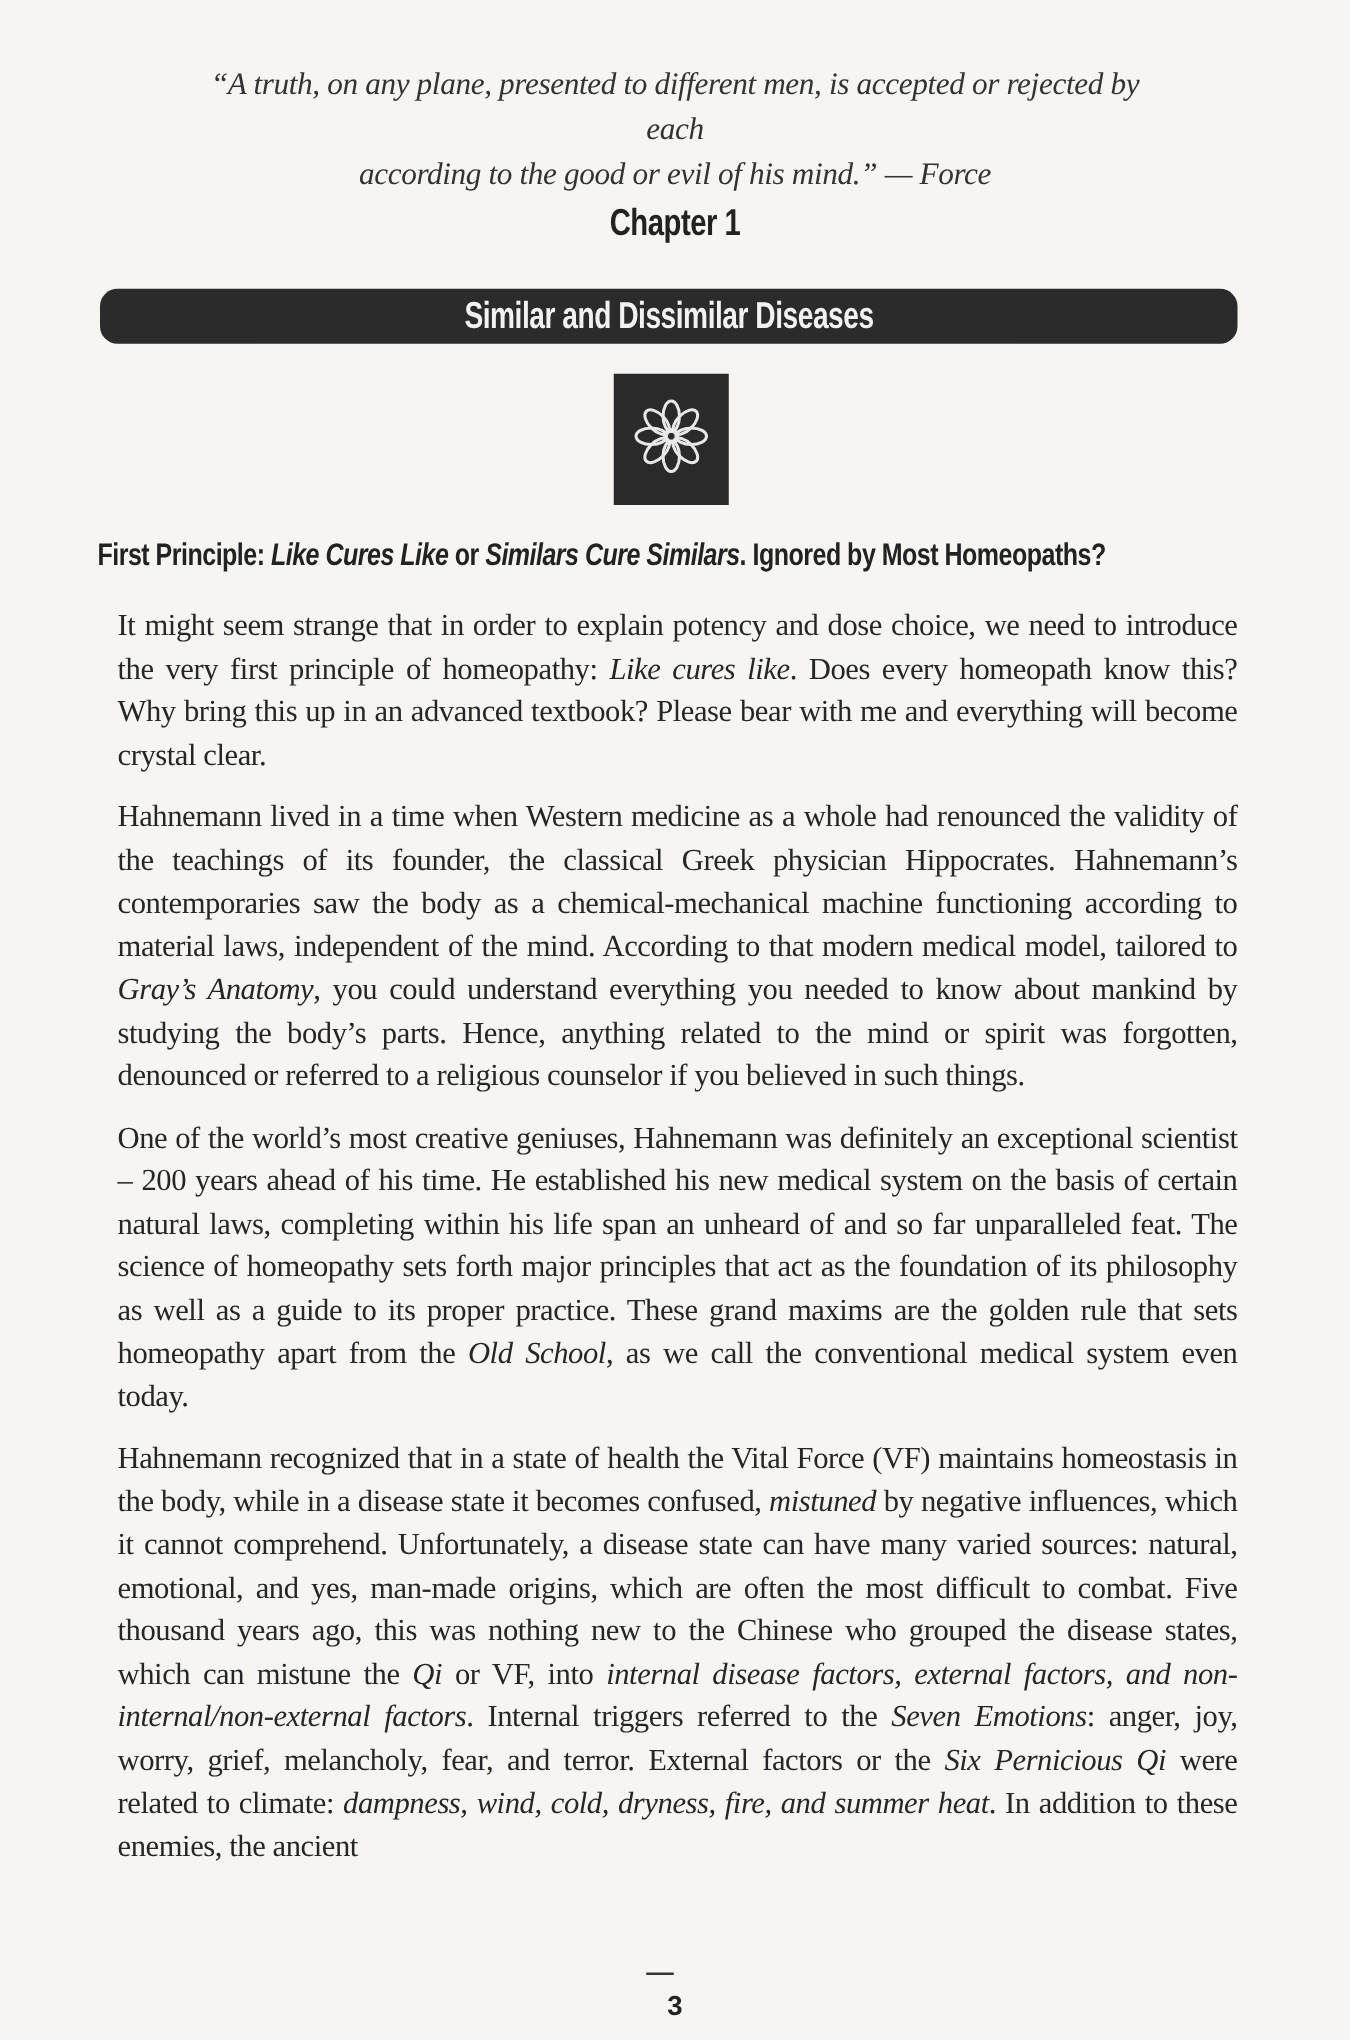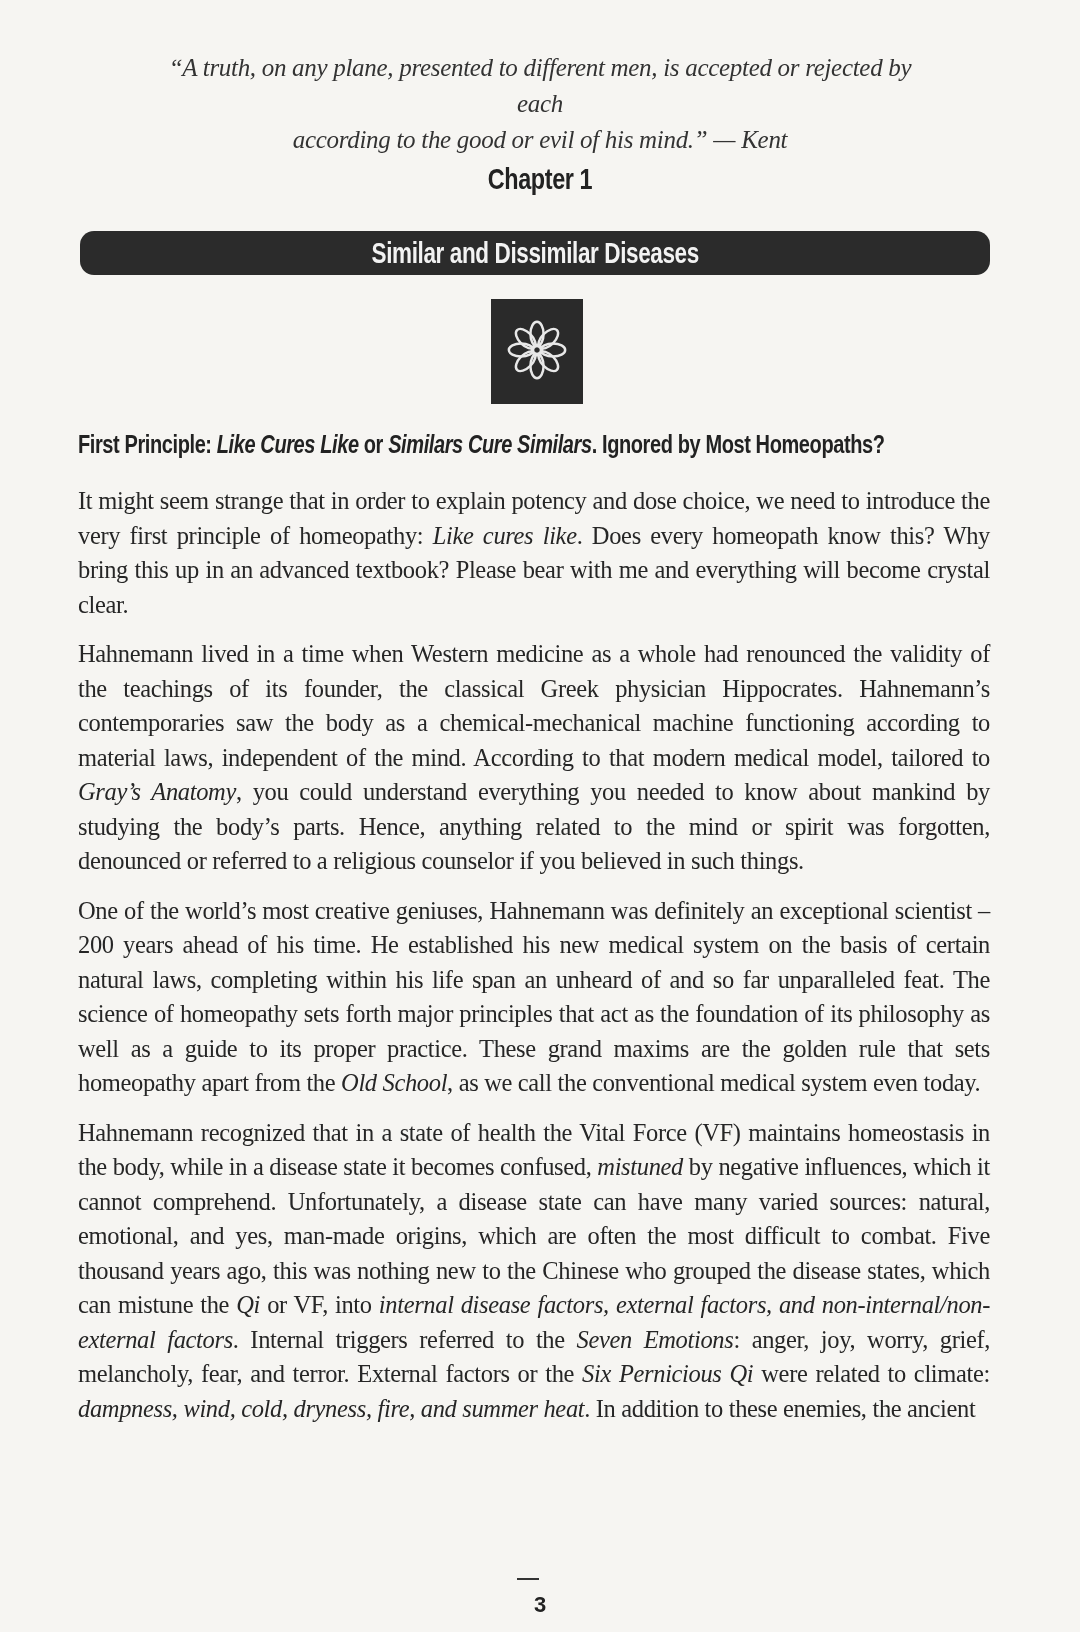--- a/index.html
+++ b/index.html
@@ -51,38 +51,38 @@
     transform: scaleX(0.80); transform-origin: left center;
     letter-spacing: -0.5px;
   }
   .section-heading i { font-style: italic; }
   .body-text {
     position: absolute; left: 78px; width: 912px; top: 484px;
     font-size: 24.5px; line-height: 34.5px;
     text-align: justify; color: #262626;
     letter-spacing: -0.35px;
   }
-  .body-text p { margin: 0 0 15px 0; }
+  .body-text p { margin: 0 0 15px 16px; }
   .body-text i { font-style: italic; }
   .footer-dash {
     position: absolute; left: 517px; top: 1578px; width: 22px; height: 2px;
     background: #333;
   }
   .page-number {
     position: absolute; left: 0; width: 1080px; top: 1592px;
     text-align: center; font-size: 22px; color: #222;
     font-family: "Liberation Sans", "DejaVu Sans", sans-serif; font-weight: bold;
   }
 </style>
 </head>
 <body>
 
 <div class="epigraph">
   <div>“A truth, on any plane, presented to different men, is accepted or rejected by each</div>
-  <div>according to the good or evil of his mind.” — Kent</div>
+  <div>according to the good or evil of his mind.” — Force</div>
 </div>
 
 <div class="chapter-label">Chapter 1</div>
 
 <div class="chapter-bar">
   <span>Similar and Dissimilar Diseases</span>
 </div>
 
 <div class="flower-box">
   <span>

